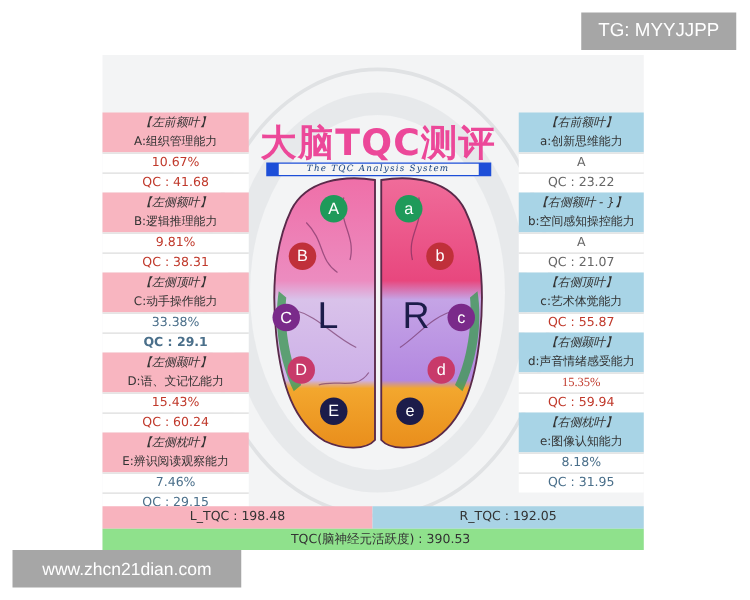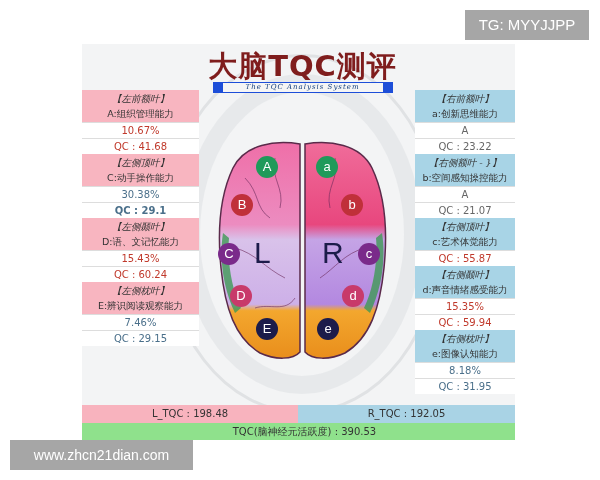--- a/index.html
+++ b/index.html
@@ -6,22 +6,22 @@
   html, body { width: 600px; height: 480px; background: #ffffff; overflow: hidden; }
   body { position: relative; font-family: "DejaVu Sans", sans-serif; }
 
   .stage { position: absolute; left: 82px; top: 44px; width: 433px; height: 396px; background: #f3f4f5; }
   .bg-ring { position: absolute; left: 100px; top: 30px; width: 240px; height: 320px; border-radius: 50%;
     border: 18px solid #e6e8ea; opacity: 0.9; }
   .bg-ring2 { position: absolute; left: 80px; top: 10px; width: 280px; height: 360px; border-radius: 50%;
     border: 3px solid #e0e2e4; }
 
   .title-wrap { position: absolute; left: 195px; top: 50px; width: 215px; text-align: center; }
-  .title { font-family: "DejaVu Sans", sans-serif; font-weight: 900; font-size: 29px; color: #7f1d1d;
-    letter-spacing: 1px; line-height: 32px; }
+  .title { font-family: "DejaVu Sans", sans-serif; font-weight: 900; font-size: 29px; color: #ec4899;
+    letter-spacing: 1px; line-height: 32px; margin-top: 48px; }
   .subtitle-bar { margin: 0 auto; width: 180px; height: 11px; background: #1d4ed8; position: relative; }
   .subtitle { position: absolute; left: 10px; right: 10px; top: 1px; height: 9px; background: #f5f5f5;
     font-family: "DejaVu Serif", serif; font-style: italic; font-size: 7px; line-height: 9px; color: #123d7c; letter-spacing: 1px; }
 
   .col { position: absolute; top: 90px; width: 117px; }
   .col.left { left: 82px; }
   .col.right { left: 415px; width: 100px; }
   .block { width: 100%; }
   .hdr { height: 32px; text-align: center; font-size: 9.5px; line-height: 15px; padding-top: 1px; color: #333; }
   .left .hdr { background: #f8b5c0; }
@@ -105,24 +105,32 @@
   <div class="block">
     <div class="hdr">
       <span class="hdr-title">【左前额叶】</span>
       <span class="hdr-ability">A:组织管理能力</span>
     </div>
     <div class="row pct" style="color: rgb(192, 57, 43);">10.67%</div>
     <div class="row qc" style="color: rgb(192, 57, 43);">QC : 41.68</div>
   </div>
   <div class="block">
     <div class="hdr">
+      <span class="hdr-title">【左侧额叶】</span>
+      <span class="hdr-ability">B:逻辑推理能力</span>
+    </div>
+    <div class="row pct" style="color: rgb(192, 57, 43);">9.81%</div>
+    <div class="row qc" style="color: rgb(192, 57, 43);">QC : 38.31</div>
+  </div>
+  <div class="block">
+    <div class="hdr">
       <span class="hdr-title">【左侧顶叶】</span>
       <span class="hdr-ability">C:动手操作能力</span>
     </div>
-    <div class="row pct" style="color: rgb(74, 111, 138);">30.38%</div>
+    <div class="row pct" style="color: rgb(74, 111, 138);">33.38%</div>
     <div class="row qc" style="color: rgb(74, 111, 138); font-weight: bold;">QC : 29.1</div>
   </div>
   <div class="block">
     <div class="hdr">
       <span class="hdr-title">【左侧颞叶】</span>
       <span class="hdr-ability">D:语、文记忆能力</span>
     </div>
     <div class="row pct" style="color: rgb(192, 57, 43);">15.43%</div>
     <div class="row qc" style="color: rgb(192, 57, 43);">QC : 60.24</div>
   </div>
@@ -158,21 +166,21 @@
       <span class="hdr-title">【右侧顶叶】</span>
       <span class="hdr-ability">c:艺术体觉能力</span>
     </div>
     <div class="row qc" style="color: rgb(192, 57, 43);">QC : 55.87</div>
   </div>
   <div class="block">
     <div class="hdr">
       <span class="hdr-title">【右侧颞叶】</span>
       <span class="hdr-ability">d:声音情绪感受能力</span>
     </div>
-    <div class="row pct" style="color: rgb(192, 57, 43);">15.35%</div>
+    <div class="row pct" style="color: rgb(192, 57, 43); font-family: Liberation Serif, serif;">15.35%</div>
     <div class="row qc" style="color: rgb(192, 57, 43);">QC : 59.94</div>
   </div>
   <div class="block">
     <div class="hdr">
       <span class="hdr-title">【右侧枕叶】</span>
       <span class="hdr-ability">e:图像认知能力</span>
     </div>
     <div class="row pct" style="color: rgb(74, 111, 138);">8.18%</div>
     <div class="row qc" style="color: rgb(74, 111, 138);">QC : 31.95</div>
   </div>

